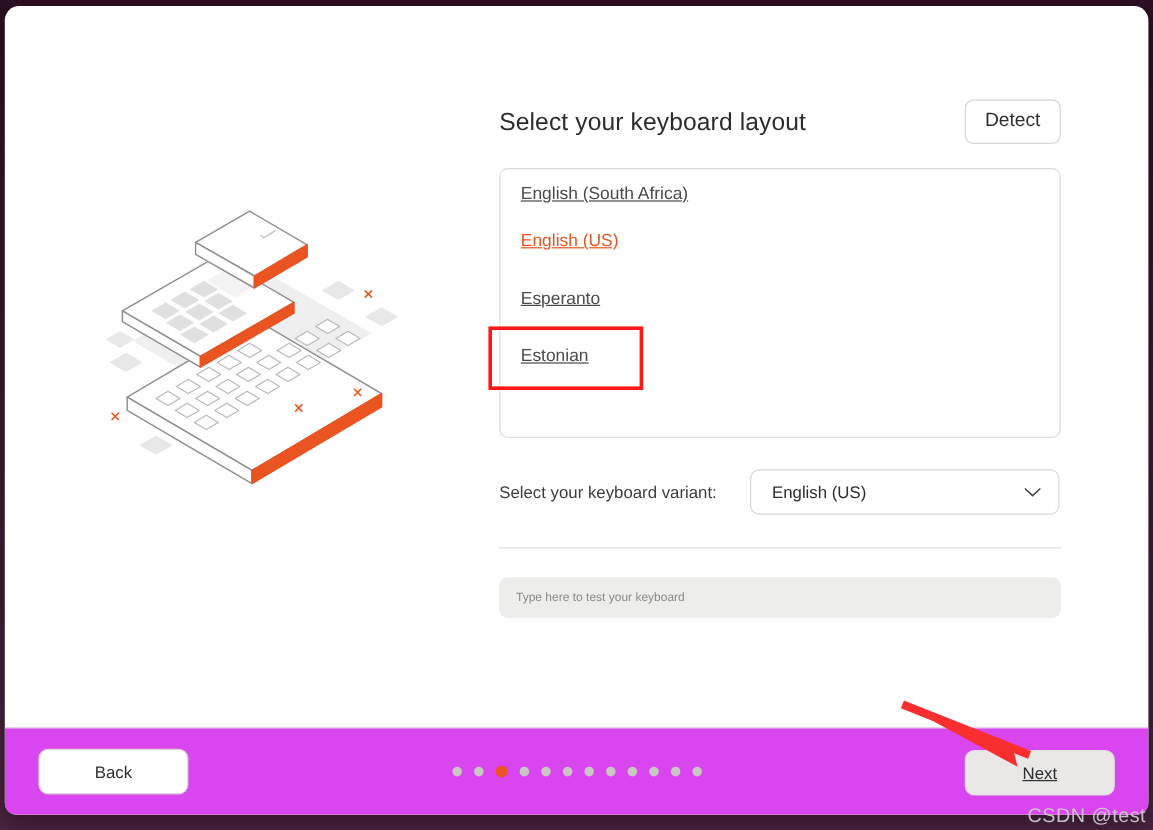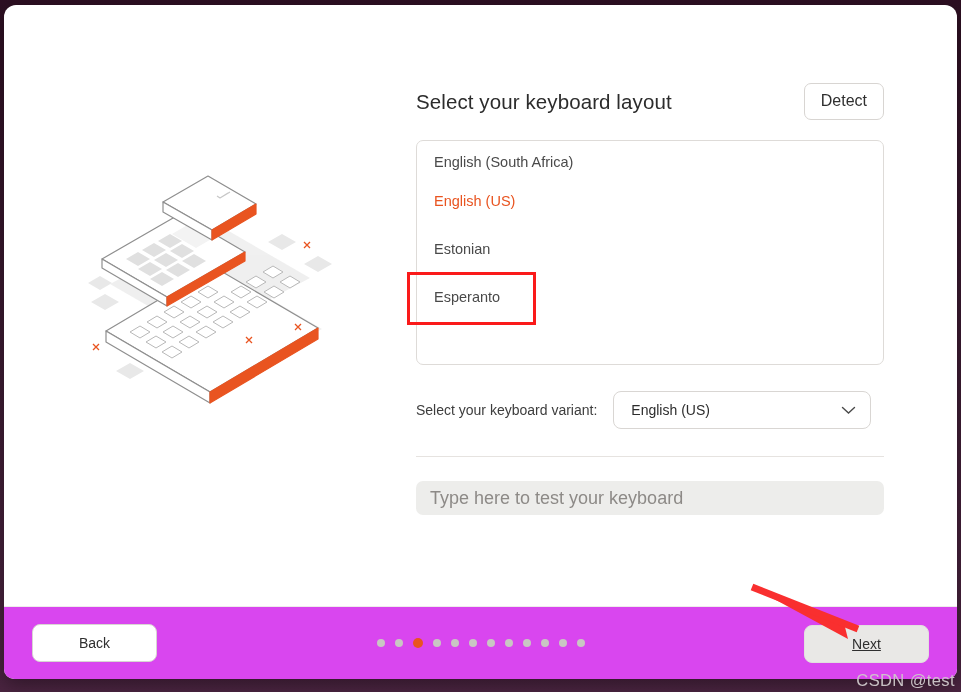--- a/index.html
+++ b/index.html
@@ -137,30 +137,32 @@
 
   .layout-option {
     height: 48px;
     display: flex;
     align-items: center;
     padding-left: 17px;
     font-size: 14.5px;
     color: #4a4a4a;
     cursor: pointer;
     user-select: none;
+    text-decoration: underline;
   }
   .layout-option.partial-top { height: 36px; align-items: flex-end; padding-bottom: 7px; }
   .layout-option.selected { color: #e95420; }
 
   
   #variant-row {
     width: 468px;
     margin-top: 26px;
     display: flex;
     align-items: center;
+    gap: 12px;
   }
 
   #variant-label {
     font-size: 14px;
     color: #3d3d3d;
     flex: 0 0 auto;
     margin-right: 16px;
   }
 
   #variant-select {
@@ -189,21 +191,21 @@
   
   #test-input {
     width: 468px;
     height: 34px;
     margin-top: 24px;
     background: #ededeb;
     border: none;
     border-radius: 7px;
     padding: 0 14px;
     font-family: inherit;
-    font-size: 18px;
+    font-size: 10px;
     color: #2b2b2b;
   }
   #test-input::placeholder { color: #8d8a87; }
 
   
   #footer {
     position: relative;
     flex: 0 0 73px;
     height: 73px;
     border-top: 1px solid #eeecea;
@@ -381,22 +383,22 @@
     <div id="form-pane">
 
       <div id="heading-row">
         <h1 id="page-title">Select your keyboard layout</h1>
         <button id="detect-button">Detect</button>
       </div>
 
       <div id="layout-list">
         <div class="layout-option partial-top">English (South Africa)</div>
         <div class="layout-option selected">English (US)</div>
+        <div class="layout-option">Esperanto</div>
         <div class="layout-option">Estonian</div>
-        <div class="layout-option">Esperanto</div>
       </div>
 
       <div id="variant-row">
         <span id="variant-label">Select your keyboard variant:</span>
         <div id="variant-select">
           <span>English (US)</span>
           <svg width="15" height="9" viewBox="0 0 15 9">
             <path d="M1.5 1.5 L7.5 7 L13.5 1.5" stroke="#4a4a4a" stroke-width="1.4" fill="none" stroke-linecap="round"></path>
           </svg>
         </div>

